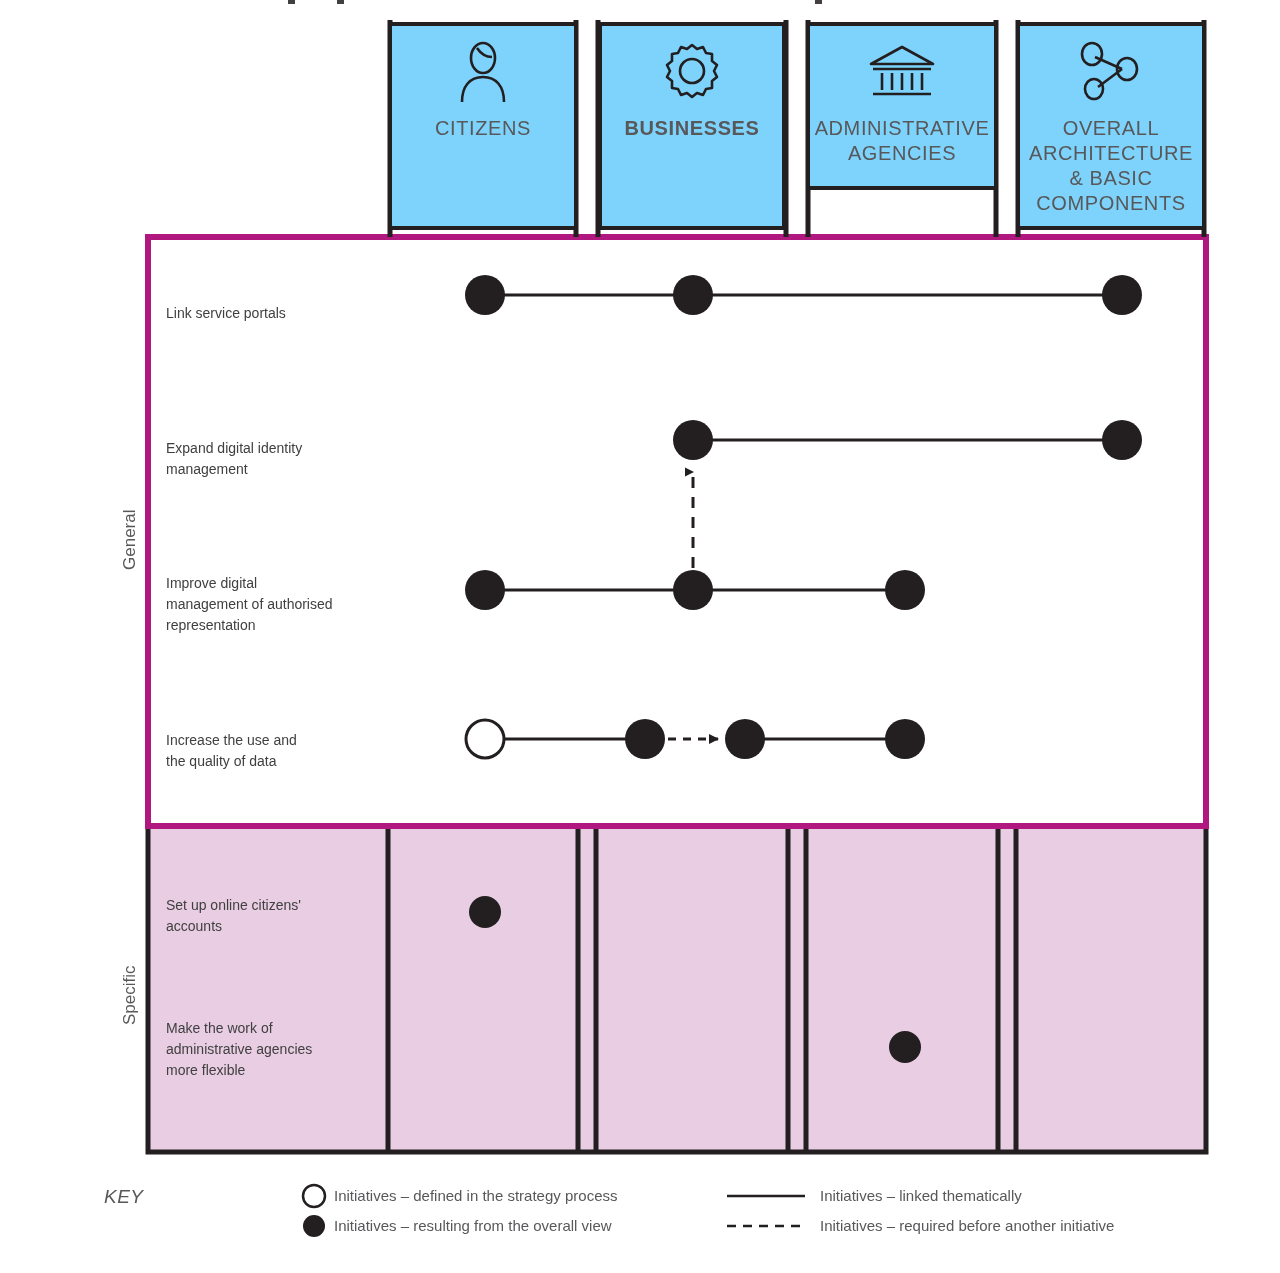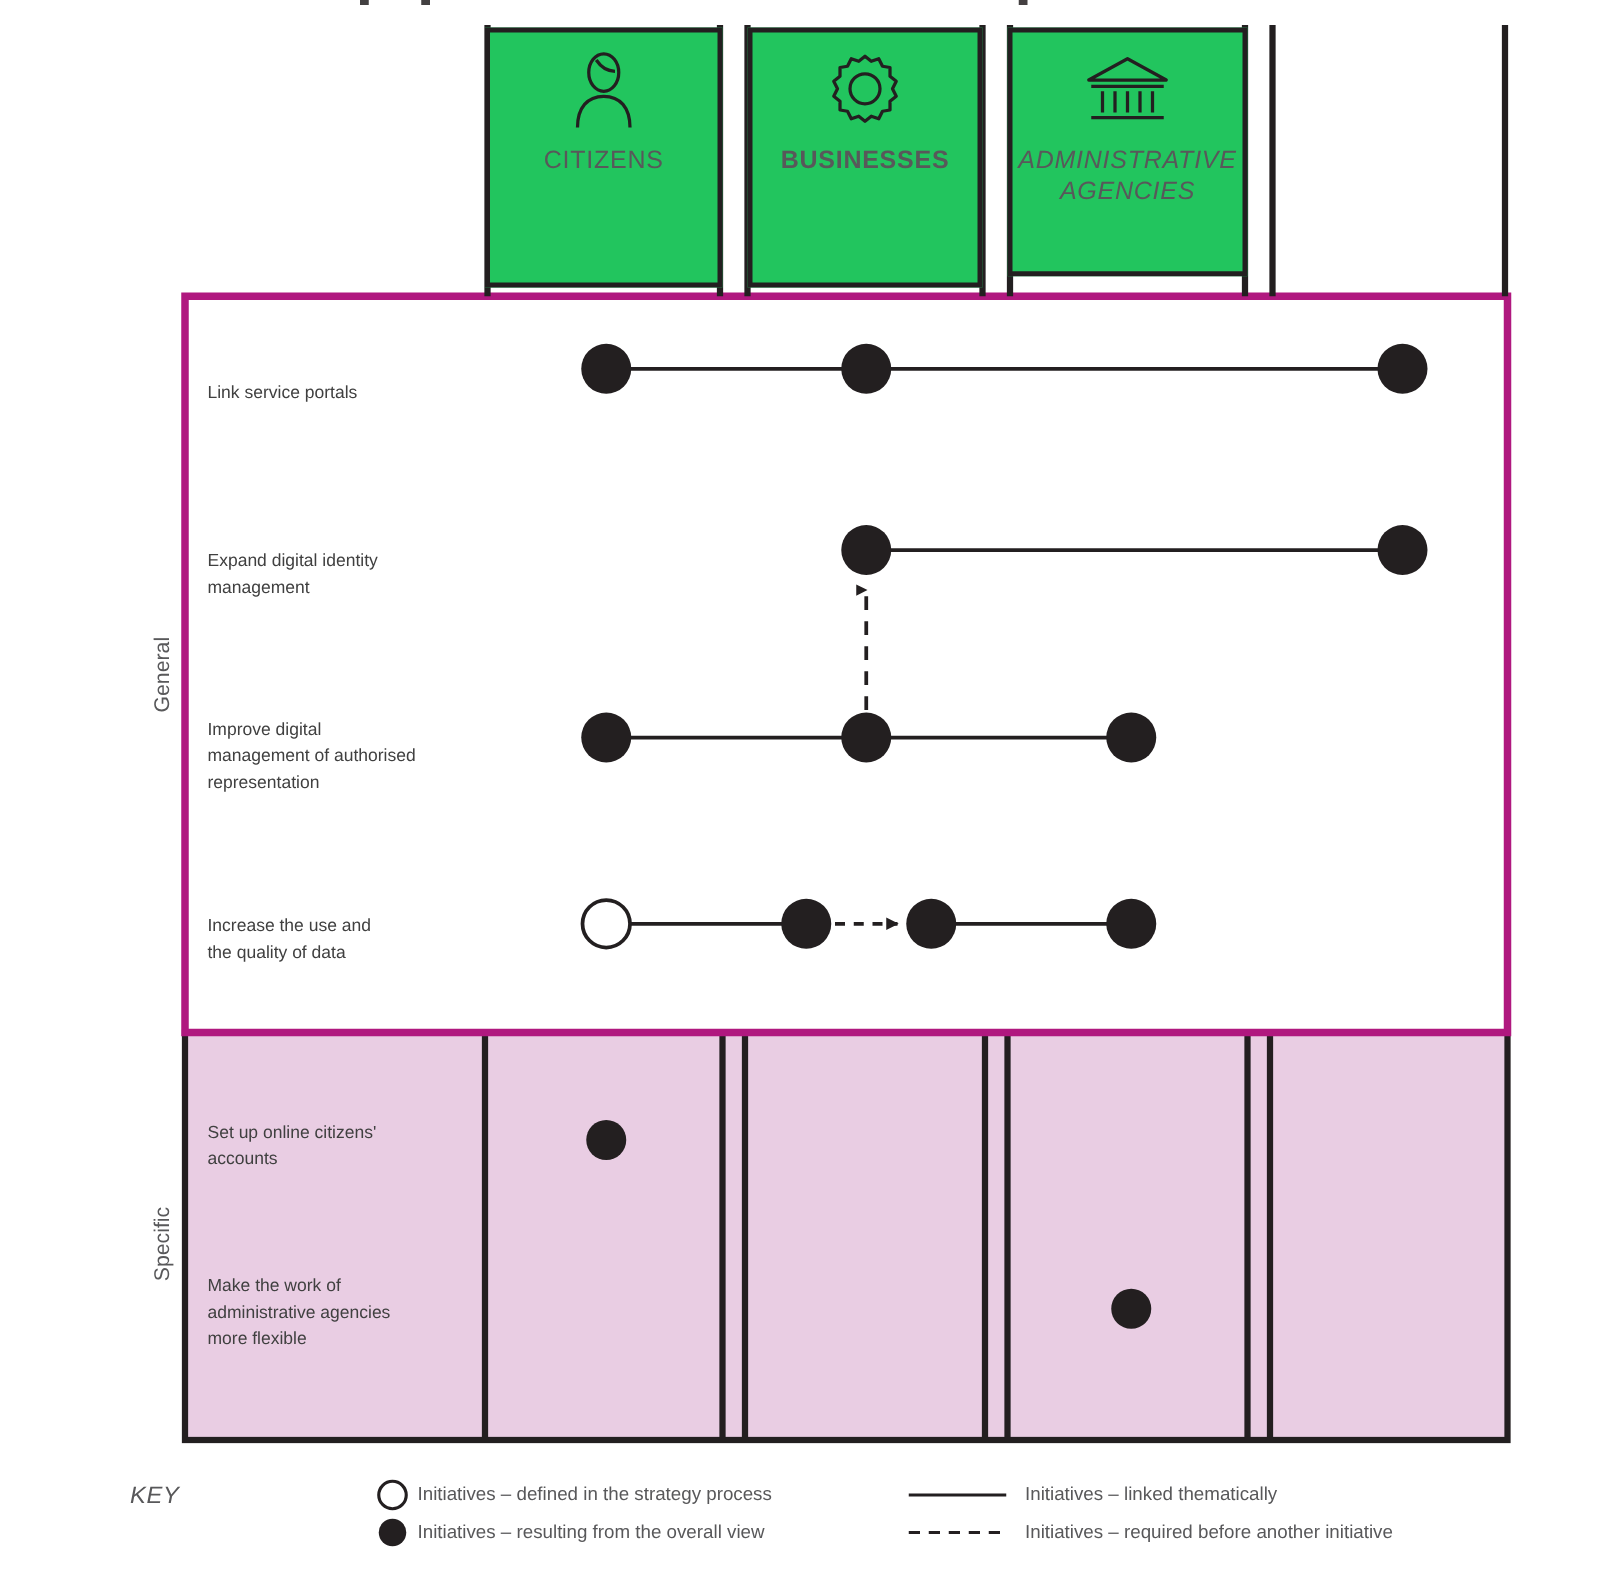--- a/index.html
+++ b/index.html
@@ -6,21 +6,21 @@
   body{
     width:1280px;height:1273px;position:relative;overflow:hidden;
     font-family:"Liberation Sans","DejaVu Sans",sans-serif;
     color:#58585a;
   }
   #stage{position:absolute;left:0;top:0;width:1280px;height:1273px;}
   svg#canvas{position:absolute;left:0;top:0;width:1280px;height:1273px;}
 
   
   .colbox{
-    position:absolute;background:#22c55e;border:4px solid #231f20;
+    position:absolute;background:#7dd3fc;border:4px solid #231f20;
     box-sizing:border-box;
   }
   .colbox .iconwrap{
     position:absolute;left:0;right:0;top:10px;height:72px;
     display:flex;align-items:center;justify-content:center;
   }
   .colbox .coltitle{
     position:absolute;left:2px;right:2px;top:90px;
     text-align:center;font-size:20px;letter-spacing:.6px;
     line-height:25px;color:#58585a;
@@ -165,38 +165,52 @@
                    L36 8 L42 6 L45 12 L51 13 L51 20 L56 24 L53 30 L56 36 L51 40
                    L51 47 L45 48 L42 54 L36 52 L31 56 L26 52 L20 54 L17 48 L11 47
                    L11 40 L6 36 L9 30 L6 24 L11 20 L11 13 L17 12 L20 6 L26 8 Z"></path>
           <circle cx="31" cy="30" r="12"></circle>
         </g>
       </svg>
     </div>
     <div class="coltitle">BUSINESSES</div>
   </div>
 
-  <div class="colbox" style="left:806px;top:22px;width:192px;height:199px;font-style:italic;">
+  <div class="colbox" style="left:806px;top:22px;width:192px;height:168px;">
     <div class="iconwrap">
       <svg width="70" height="60" viewBox="0 0 70 60" xmlns="http://www.w3.org/2000/svg">
         <g fill="none" stroke="#231f20" stroke-width="2.6" stroke-linejoin="round">
           <path d="M4 22 L35 5 L66 22 Z"></path>
           <line x1="6" y1="27" x2="64" y2="27"></line>
           <line x1="15" y1="31" x2="15" y2="48"></line>
           <line x1="25" y1="31" x2="25" y2="48"></line>
           <line x1="35" y1="31" x2="35" y2="48"></line>
           <line x1="45" y1="31" x2="45" y2="48"></line>
           <line x1="55" y1="31" x2="55" y2="48"></line>
           <line x1="6" y1="52" x2="64" y2="52"></line>
         </g>
       </svg>
     </div>
     <div class="coltitle">ADMINISTRATIVE<br>AGENCIES</div>
   </div>
 
+  <div class="colbox" style="left:1016px;top:22px;width:190px;height:208px;">
+    <div class="iconwrap">
+      <svg width="66" height="62" viewBox="0 0 66 62" xmlns="http://www.w3.org/2000/svg">
+        <g fill="none" stroke="#231f20" stroke-width="2.6">
+          <line x1="17" y1="16" x2="44" y2="28"></line>
+          <line x1="44" y1="28" x2="20" y2="46"></line>
+          <ellipse cx="14" cy="13" rx="10" ry="11"></ellipse>
+          <ellipse cx="49" cy="28" rx="10" ry="11"></ellipse>
+          <ellipse cx="16" cy="48" rx="9" ry="10"></ellipse>
+        </g>
+      </svg>
+    </div>
+    <div class="coltitle">OVERALL<br>ARCHITECTURE<br>&amp; BASIC<br>COMPONENTS</div>
+  </div>
 
   <div class="sidelabel" style="left:120px;top:570px;">General</div>
   <div class="sidelabel" style="left:120px;top:1025px;">Specific</div>
 
   <div class="rowlabel" style="left:166px;top:303px;">Link service portals</div>
   <div class="rowlabel" style="left:166px;top:438px;">Expand digital identity<br>management</div>
   <div class="rowlabel" style="left:166px;top:573px;width:240px;">Improve digital<br>management of authorised<br>representation</div>
   <div class="rowlabel" style="left:166px;top:730px;">Increase the use and<br>the quality of data</div>
   <div class="rowlabel" style="left:166px;top:895px;">Set up online citizens'<br>accounts</div>
   <div class="rowlabel" style="left:166px;top:1018px;">Make the work of<br>administrative agencies<br>more flexible</div>

